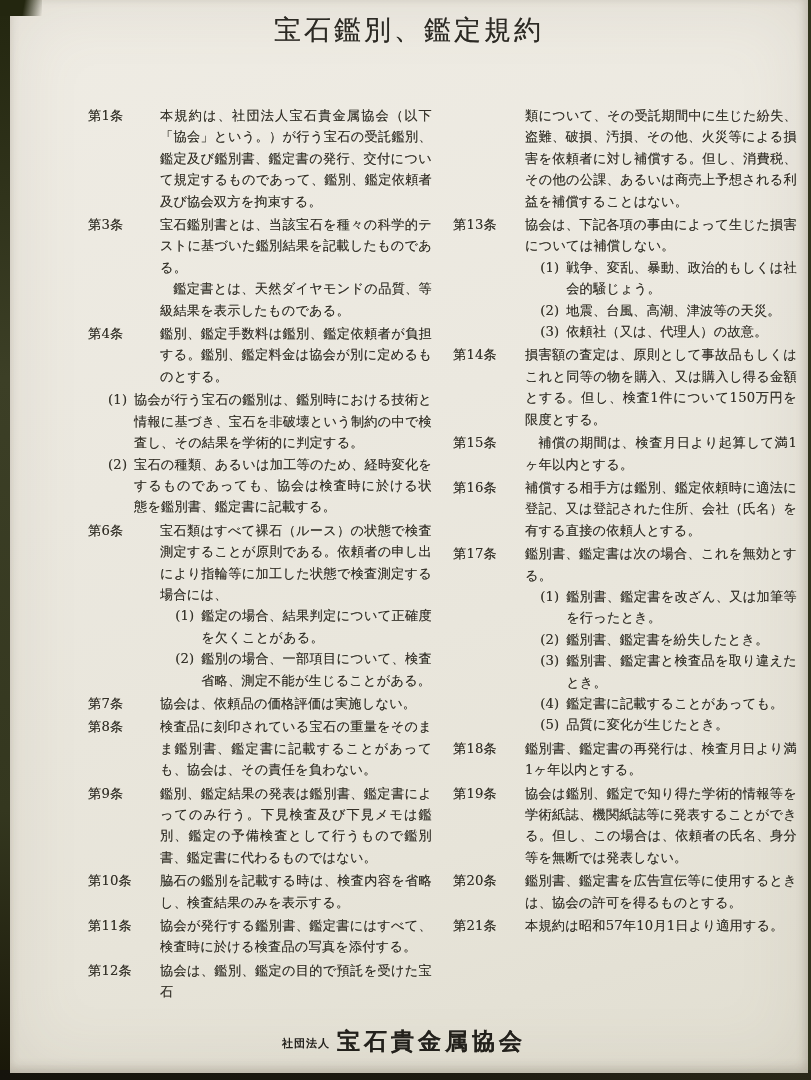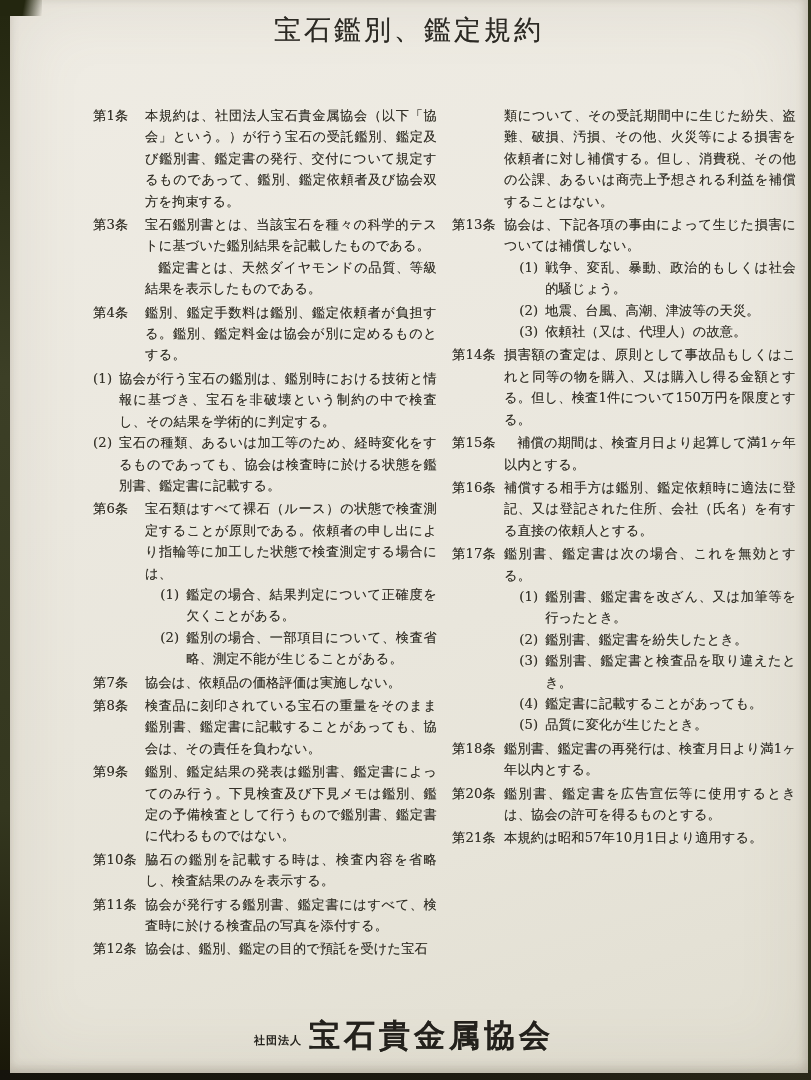--- a/index.html
+++ b/index.html
@@ -34,51 +34,50 @@
     margin:12px 0 0 0;
     text-align:center;
     font-size:27px;
     font-weight:500;
     letter-spacing:3px;
     color:#2c2a24;
     text-shadow:0 0 .6px rgba(44,42,36,.6);
   }
   .columns{
     display:flex;
-    gap:15px;
+    gap:21px;
     padding:57px 12px 0 78px;
     font-size:13.2px;
     line-height:21.4px;
     letter-spacing:.2px;
     text-shadow:0 0 .55px rgba(50,48,40,.55);
     text-align:justify;
-    justify-content:flex-end;
   }
   .col{width:344px;flex:0 0 344px;}
   .article{display:flex;margin-bottom:2px;}
   .art-num{flex:0 0 52px;white-space:nowrap;}
-  .art-body{flex:1;min-width:0;}
+  .art-body{flex:1;min-width:0;margin-left:20px;}
   .para{margin:0;}
   .para2{text-indent:1em;}
   .sub{display:flex;}
   .sub-indent{margin-left:1.15em;}
   .sub-num{flex:0 0 26px;white-space:nowrap;}
   .sub-text{flex:1;min-width:0;}
   .footer{
     position:absolute;left:0;right:10px;bottom:16px;
     text-align:center;
     color:#23211c;
     font-family:"DejaVu Sans","Liberation Sans",sans-serif;
   }
   .footer-prefix{
     font-size:11px;font-weight:700;letter-spacing:1px;
     margin-right:7px;vertical-align:2px;
   }
   .footer-name{
-    font-size:31px;font-weight:700;letter-spacing:4px;
+    font-size:23px;font-weight:700;letter-spacing:4px;
     text-shadow:0 0 .6px rgba(35,33,28,.7);
   }
 </style>
 </head>
 <body>
 
 <div class="photo-edge-left"></div>
 <div class="photo-edge-bottom"></div>
 <div class="corner-wedge"></div>
 
@@ -235,20 +234,26 @@
             <div class="sub sub-indent">
               <span class="sub-num">(5)</span>
               <span class="sub-text">品質に変化が生じたとき。</span>
             </div>
           </div>
         </div>
         <div class="article">
           <span class="art-num">第18条</span>
           <div class="art-body">
             <div class="para">鑑別書、鑑定書の再発行は、検査月日より満1ヶ年以内とする。</div>
+          </div>
+        </div>
+        <div class="article">
+          <span class="art-num">第19条</span>
+          <div class="art-body">
+            <div class="para">協会は鑑別、鑑定で知り得た学術的情報等を学術紙誌、機関紙誌等に発表することができる。但し、この場合は、依頼者の氏名、身分等を無断では発表しない。</div>
           </div>
         </div>
         <div class="article">
           <span class="art-num">第20条</span>
           <div class="art-body">
             <div class="para">鑑別書、鑑定書を広告宣伝等に使用するときは、協会の許可を得るものとする。</div>
           </div>
         </div>
         <div class="article">
           <span class="art-num">第21条</span>

